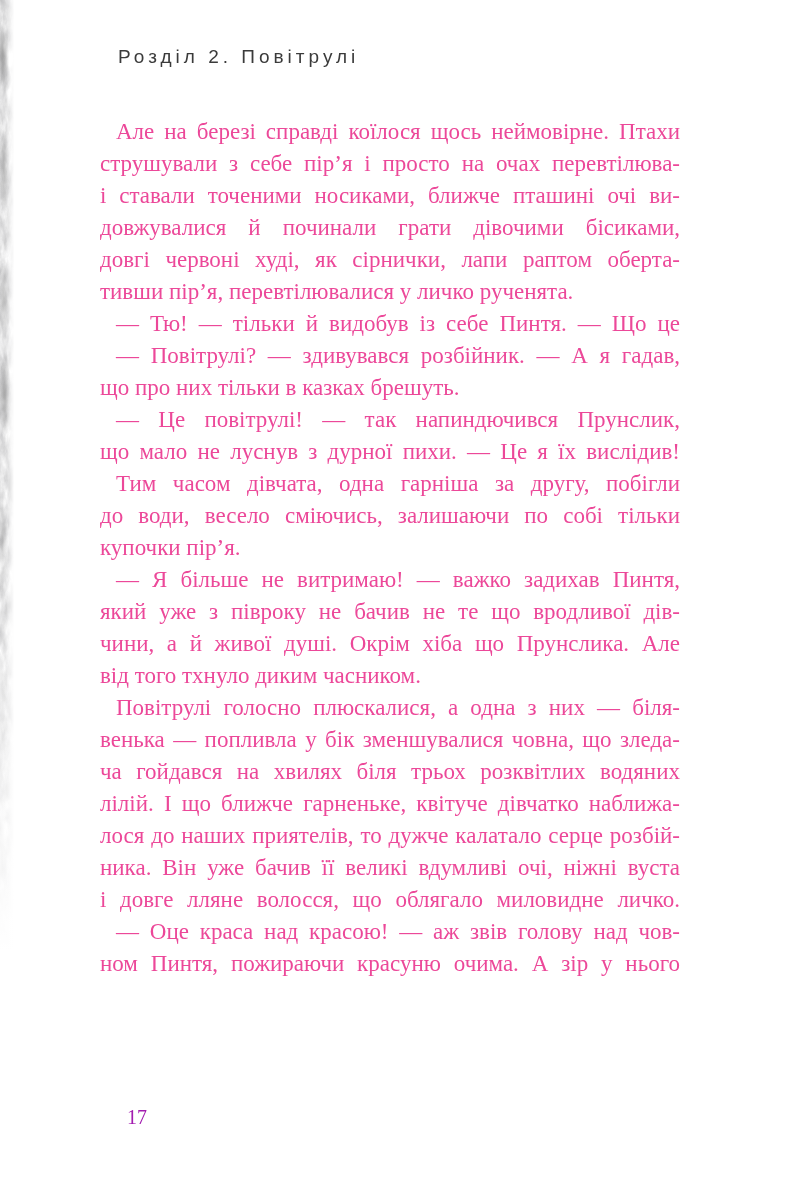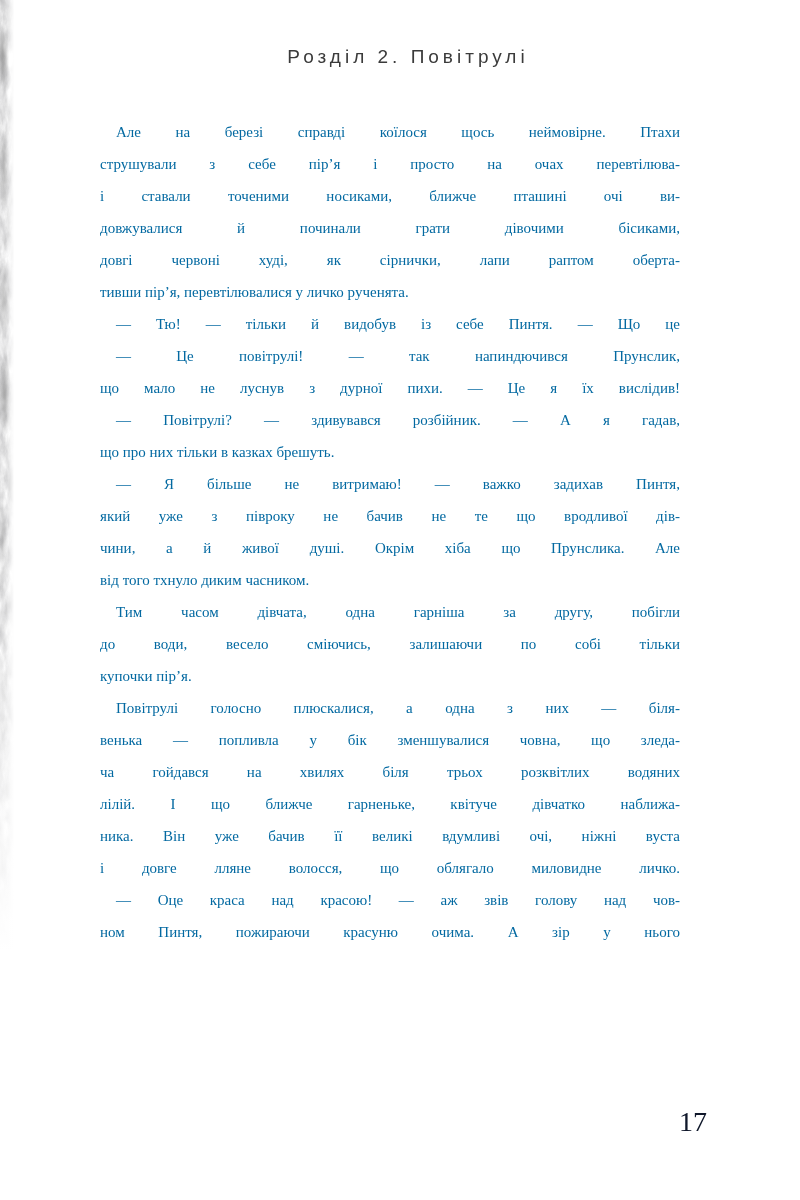--- a/index.html
+++ b/index.html
@@ -47,55 +47,55 @@
       linear-gradient(to right, rgba(255,255,255,0) 0%, rgba(255,255,255,.15) 40%, #ffffff 95%),
       linear-gradient(to bottom, rgba(255,255,255,0) 0%, rgba(255,255,255,0) 55%, rgba(255,255,255,.7) 82%, #ffffff 97%);
   }
 
   .chapter-heading {
     position: absolute;
     left: 100px;
     top: 46px;
     width: 580px;
     transform: translateX(18px);
-    text-align: center;
+    text-align: left;
     font-family: "Liberation Sans", sans-serif;
     font-weight: 400;
     font-size: 19px;
     letter-spacing: 4px;
     color: #3b3b3b;
     white-space: nowrap;
   }
 
   .text-block {
     position: absolute;
     left: 100px;
     top: 116px;
     width: 580px;
-    font-size: 15px;
+    font-size: 23px;
     line-height: 32px;
-    color: #0369a1;
+    color: #ec4899;
   }
   .paragraph { margin: 0; }
   .line {
     text-align: justify;
     text-align-last: justify;
   }
   .line.indent { text-indent: 16px; }
   .line.end { text-align-last: left; }
 
   .page-number {
     position: absolute;
     left: 100px;
     top: 1106px;
     width: 580px;
     transform: translateX(27px);
-    text-align: right;
-    font-size: 28px;
-    color: #0f172a;
+    text-align: left;
+    font-size: 20px;
+    color: #a21caf;
   }
 </style>
 </head>
 <body>
 
 <div class="page">
 
   <div class="edge-texture">
     <svg width="15" height="980" xmlns="http://www.w3.org/2000/svg">
       <filter id="grain" x="0" y="0" width="100%" height="100%">
@@ -117,43 +117,44 @@
         <div class="line">струшували з себе пір’я і просто на очах перевтілюва-</div>
         <div class="line">і ставали точеними носиками, ближче пташині очі ви-</div>
         <div class="line">довжувалися й починали грати дівочими бісиками,</div>
         <div class="line">довгі червоні худі, як сірнички, лапи раптом оберта-</div>
         <div class="line end">тивши пір’я, перевтілювалися у личко рученята.</div>
       </div>
       <div class="paragraph">
         <div class="line indent">— Тю! — тільки й видобув із себе Пинтя. — Що це</div>
       </div>
       <div class="paragraph">
+        <div class="line indent">— Повітрулі? — здивувався розбійник. — А я гадав,</div>
+        <div class="line end">що про них тільки в казках брешуть.</div>
+      </div>
+      <div class="paragraph">
         <div class="line indent">— Це повітрулі! — так напиндючився Прунслик,</div>
         <div class="line">що мало не луснув з дурної пихи. — Це я їх вислідив!</div>
       </div>
       <div class="paragraph">
-        <div class="line indent">— Повітрулі? — здивувався розбійник. — А я гадав,</div>
-        <div class="line end">що про них тільки в казках брешуть.</div>
+        <div class="line indent">Тим часом дівчата, одна гарніша за другу, побігли</div>
+        <div class="line">до води, весело сміючись, залишаючи по собі тільки</div>
+        <div class="line end">купочки пір’я.</div>
       </div>
       <div class="paragraph">
         <div class="line indent">— Я більше не витримаю! — важко задихав Пинтя,</div>
         <div class="line">який уже з півроку не бачив не те що вродливої дів-</div>
         <div class="line">чини, а й живої душі. Окрім хіба що Прунслика. Але</div>
         <div class="line end">від того тхнуло диким часником.</div>
       </div>
       <div class="paragraph">
-        <div class="line indent">Тим часом дівчата, одна гарніша за другу, побігли</div>
-        <div class="line">до води, весело сміючись, залишаючи по собі тільки</div>
-        <div class="line end">купочки пір’я.</div>
-      </div>
-      <div class="paragraph">
         <div class="line indent">Повітрулі голосно плюскалися, а одна з них — біля-</div>
         <div class="line">венька — попливла у бік зменшувалися човна, що зледа-</div>
         <div class="line">ча гойдався на хвилях біля трьох розквітлих водяних</div>
         <div class="line">лілій. І що ближче гарненьке, квітуче дівчатко наближа-</div>
+        <div class="line">лося до наших приятелів, то дужче калатало серце розбій-</div>
         <div class="line">ника. Він уже бачив її великі вдумливі очі, ніжні вуста</div>
         <div class="line">і довге лляне волосся, що облягало миловидне личко.</div>
       </div>
       <div class="paragraph">
         <div class="line indent">— Оце краса над красою! — аж звів голову над чов-</div>
         <div class="line">ном Пинтя, пожираючи красуню очима. А зір у нього</div>
       </div>
     </div>
 
   <div class="page-number">17</div>

